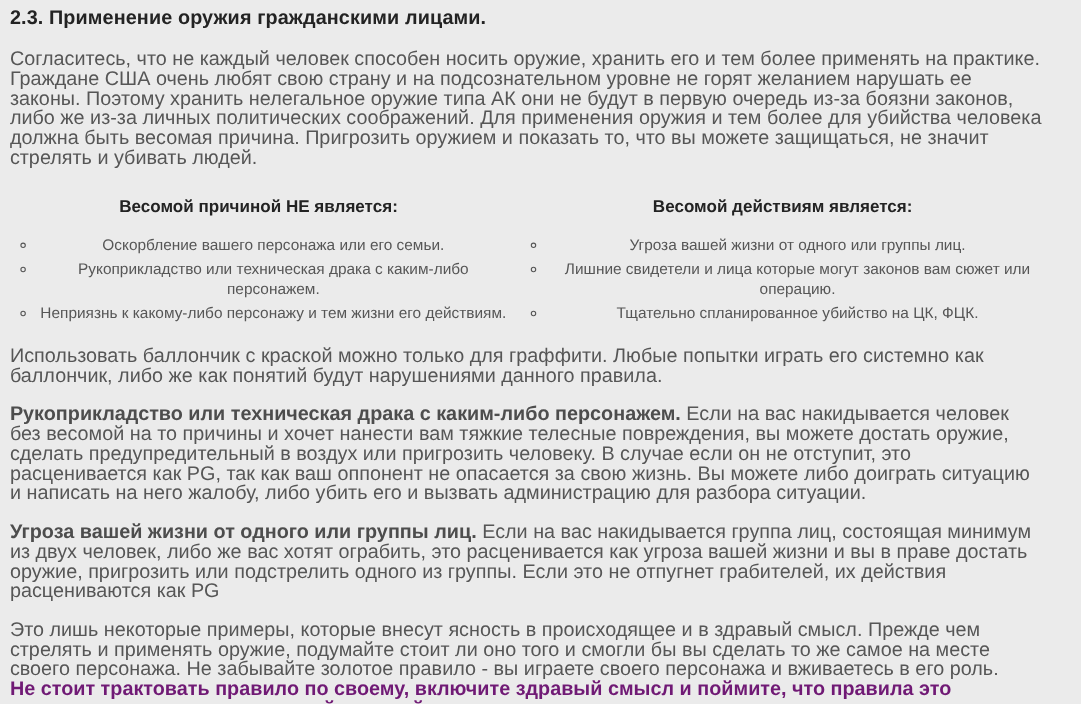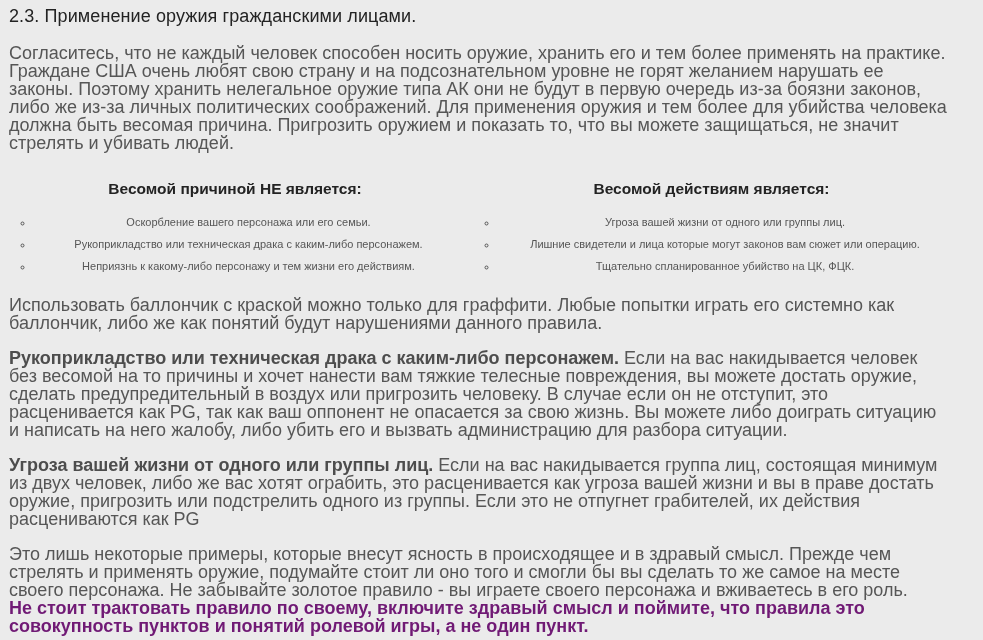--- a/index.html
+++ b/index.html
@@ -12,21 +12,21 @@
     background: #ebebeb;
     font-family: "Liberation Sans", "DejaVu Sans", sans-serif;
     color: #565656;
   }
   .page {
     padding: 4px 10px 0 9px;
     width: 960px;
   }
   .doc-title {
     font-size: 18px;
-    font-weight: 400;
+    font-weight: 700;
     color: #232323;
     letter-spacing: 0.1px;
     margin: 2px 0 0 0;
   }
   p.body-text {
     font-size: 18px;
     line-height: 18px;
     margin-top: 17px;
     max-width: 948px;
   }
@@ -40,21 +40,21 @@
   }
   .reason-col h2 {
     font-size: 15.5px;
     font-weight: 700;
     color: #232323;
     margin: 0 0 15px 0;
   }
   .reason-col ul {
     list-style-type: circle;
     padding-left: 25px;
-    font-size: 11px;
+    font-size: 14px;
     line-height: 18px;
   }
   .reason-col li {
     margin-bottom: 4px;
     padding-left: 2px;
   }
   .lead-bold {
     font-weight: 700;
     color: #4d4d4d;
   }

